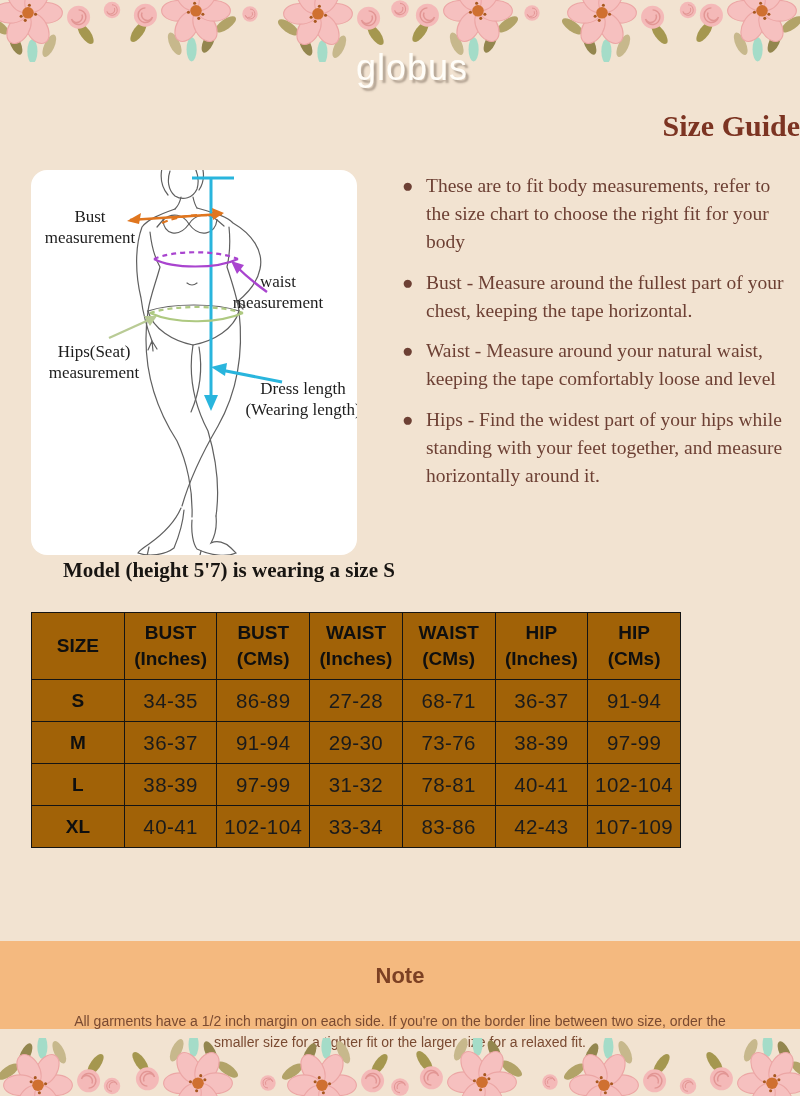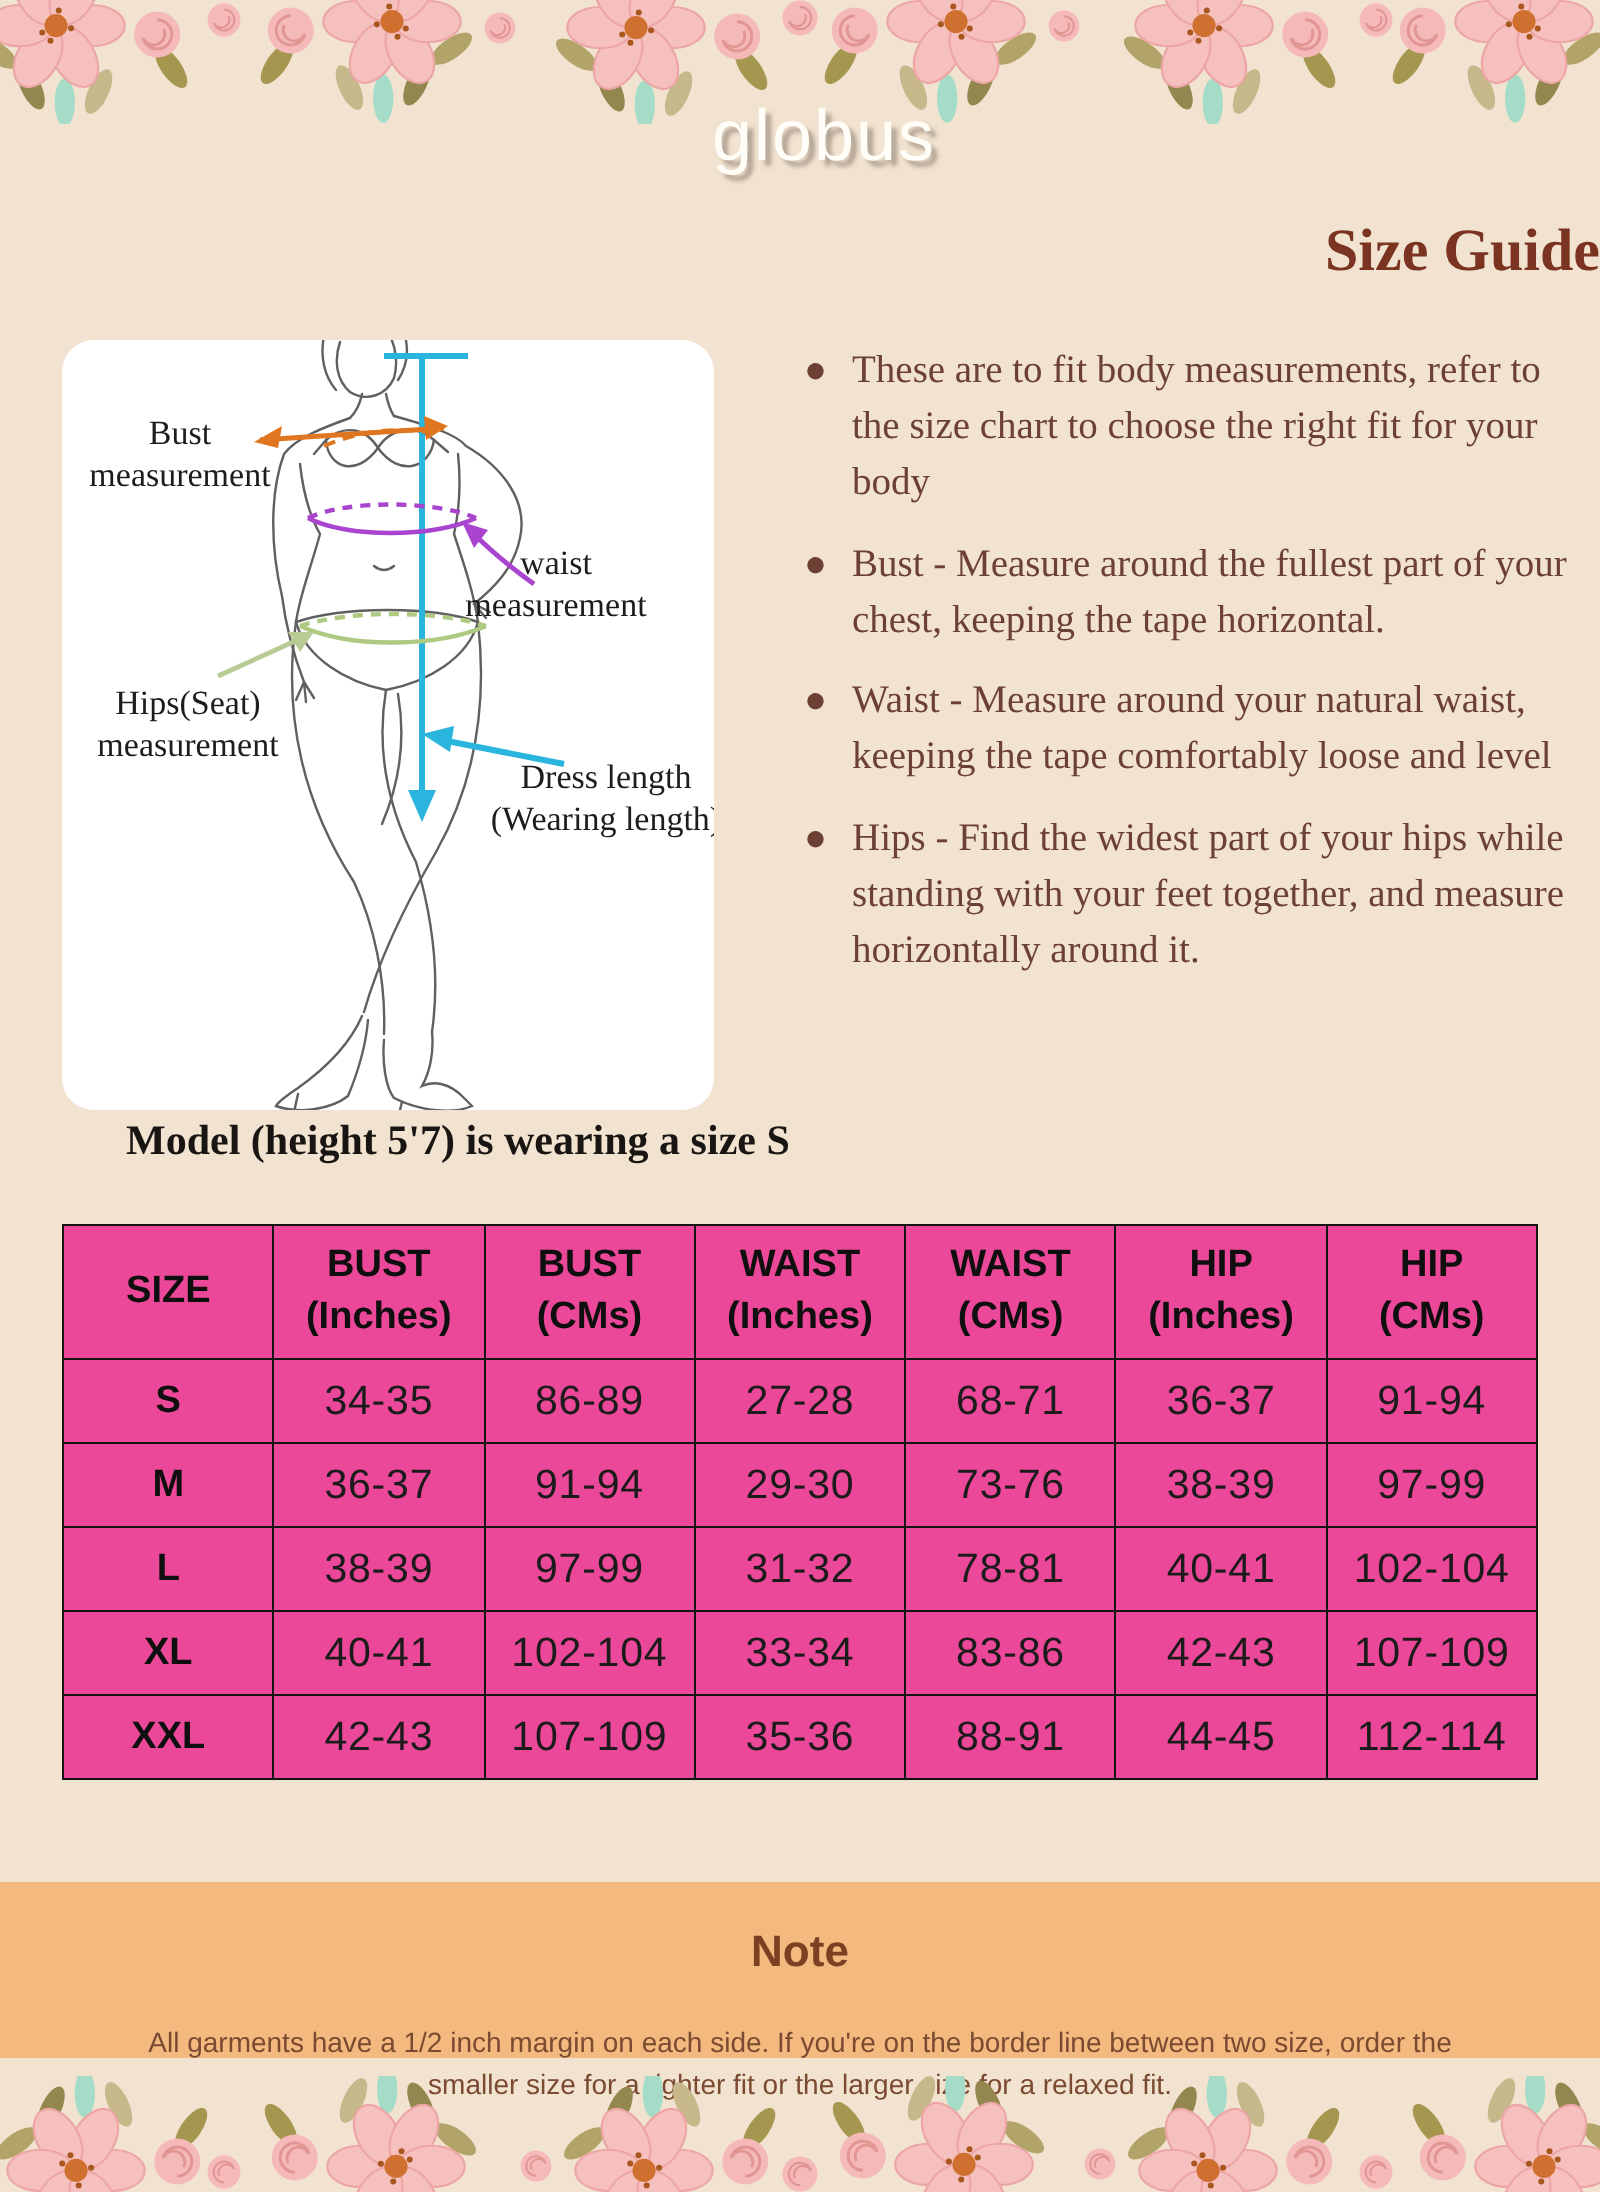--- a/index.html
+++ b/index.html
@@ -40,22 +40,22 @@
     flex:0 0 24px;font-size:19px;line-height:1.45;color:#6d4034;
   }
   .bullets .btxt{flex:1;}
 
   .model-caption{
     position:absolute;left:63px;top:558px;width:500px;
     font-size:21px;font-weight:700;color:#181512;
   }
 
   table.size-table{
-    position:absolute;left:31px;top:612px;width:738px;
-    border-collapse:collapse;background:#ec4899;
+    position:absolute;left:31px;top:612px;width:650px;
+    border-collapse:collapse;background:#a16207;
     font-family:"Liberation Sans", sans-serif;
     table-layout:fixed;
   }
   .size-table th,.size-table td{
     border:1.7px solid #141414;text-align:center;vertical-align:middle;
     padding:0;
   }
   .size-table thead th{
     height:66px;font-size:19px;font-weight:700;color:#0f0f0f;line-height:1.35;
   }
@@ -300,29 +300,20 @@
     </tr>
     <tr>
       <th>XL</th>
       <td>40-41</td>
       <td>102-104</td>
       <td>33-34</td>
       <td>83-86</td>
       <td>42-43</td>
       <td>107-109</td>
     </tr>
-    <tr>
-      <th>XXL</th>
-      <td>42-43</td>
-      <td>107-109</td>
-      <td>35-36</td>
-      <td>88-91</td>
-      <td>44-45</td>
-      <td>112-114</td>
-    </tr>
   </tbody>
 </table>
 
 <div class="note-band">
   <div class="note-title">Note</div>
   <div class="note-text">All garments have a 1/2 inch margin on each side. If you're on the border line between two size, order the smaller size for a tighter fit or the larger size for a relaxed fit.</div>
 </div>
 
 <svg class="floral floral-bottom" width="800" height="58" viewBox="0 0 800 58" aria-hidden="true">
   <use href="#border-row" transform="translate(800,58) scale(-1,-1)"></use>

